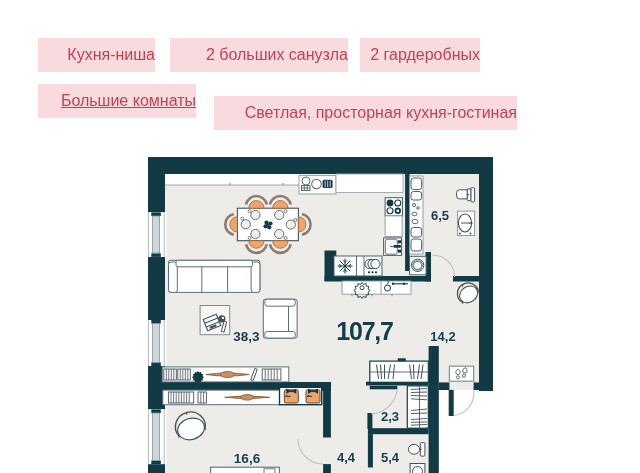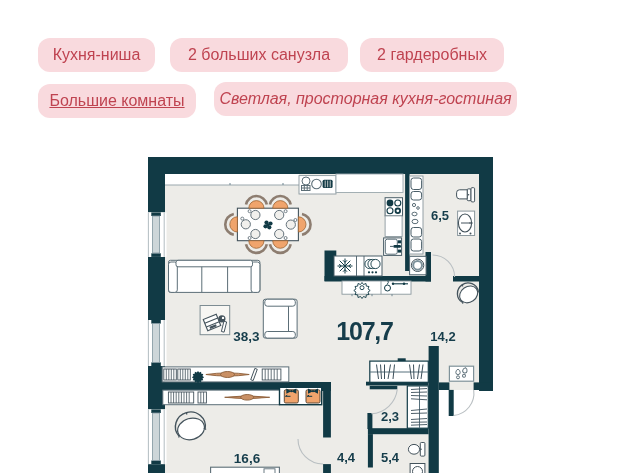--- a/index.html
+++ b/index.html
@@ -1,31 +1,31 @@
 <!DOCTYPE html>
 <html><head>
 <meta charset="utf-8">
 <style>
 html,body{margin:0;padding:0;background:#fff;}
 body{width:640px;height:473px;position:relative;font-family:"Liberation Sans",sans-serif;overflow:hidden;}
-.chip{position:absolute;background:#f9dade;color:#bf4350;border-radius:12px;font-size:16px;line-height:34px;height:34px;text-align:center;white-space:nowrap;}
+.chip{position:absolute;background:#f9dade;color:#bf4350;border-radius:0;font-size:16px;line-height:34px;height:34px;text-align:right;white-space:nowrap;}
 svg{position:absolute;left:0;top:0;}
 </style>
 </head>
 <body>
 
 <div class="chip" style="left:38px;top:38px;width:117px;">Кухня-ниша</div>
 
 <div class="chip" style="left:170px;top:38px;width:178px;">2 больших санузла</div>
 
-<div class="chip" style="left:360px;top:38px;width:144px;">2 гардеробных</div>
+<div class="chip" style="left:360px;top:38px;width:120px;">2 гардеробных</div>
 
 <div class="chip" style="left:38px;top:84px;width:158px;text-decoration:underline;">Большие комнаты</div>
 
-<div class="chip" style="left:214px;top:82px;width:303px;font-style:italic;">Светлая, просторная кухня-гостиная</div>
+<div class="chip" style="left:214px;top:96px;width:303px;">Светлая, просторная кухня-гостиная</div>
 
 <svg width="640" height="473" viewBox="0 0 640 473">
 
 <polygon points="165,174 479,174 479,390 439,390 439,473 165,473" fill="#edece8"></polygon>
 
 <g fill="#113a45">
 
 <rect x="148" y="157" width="345" height="17"></rect>
 
 <rect x="148" y="174" width="17" height="38.4"></rect>

